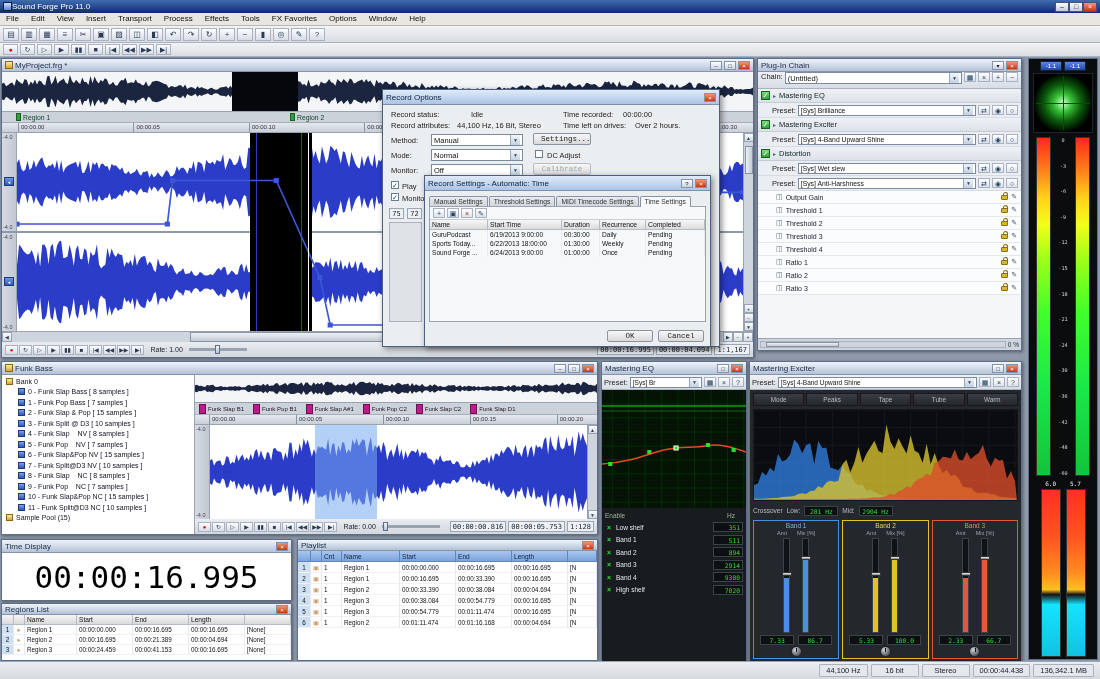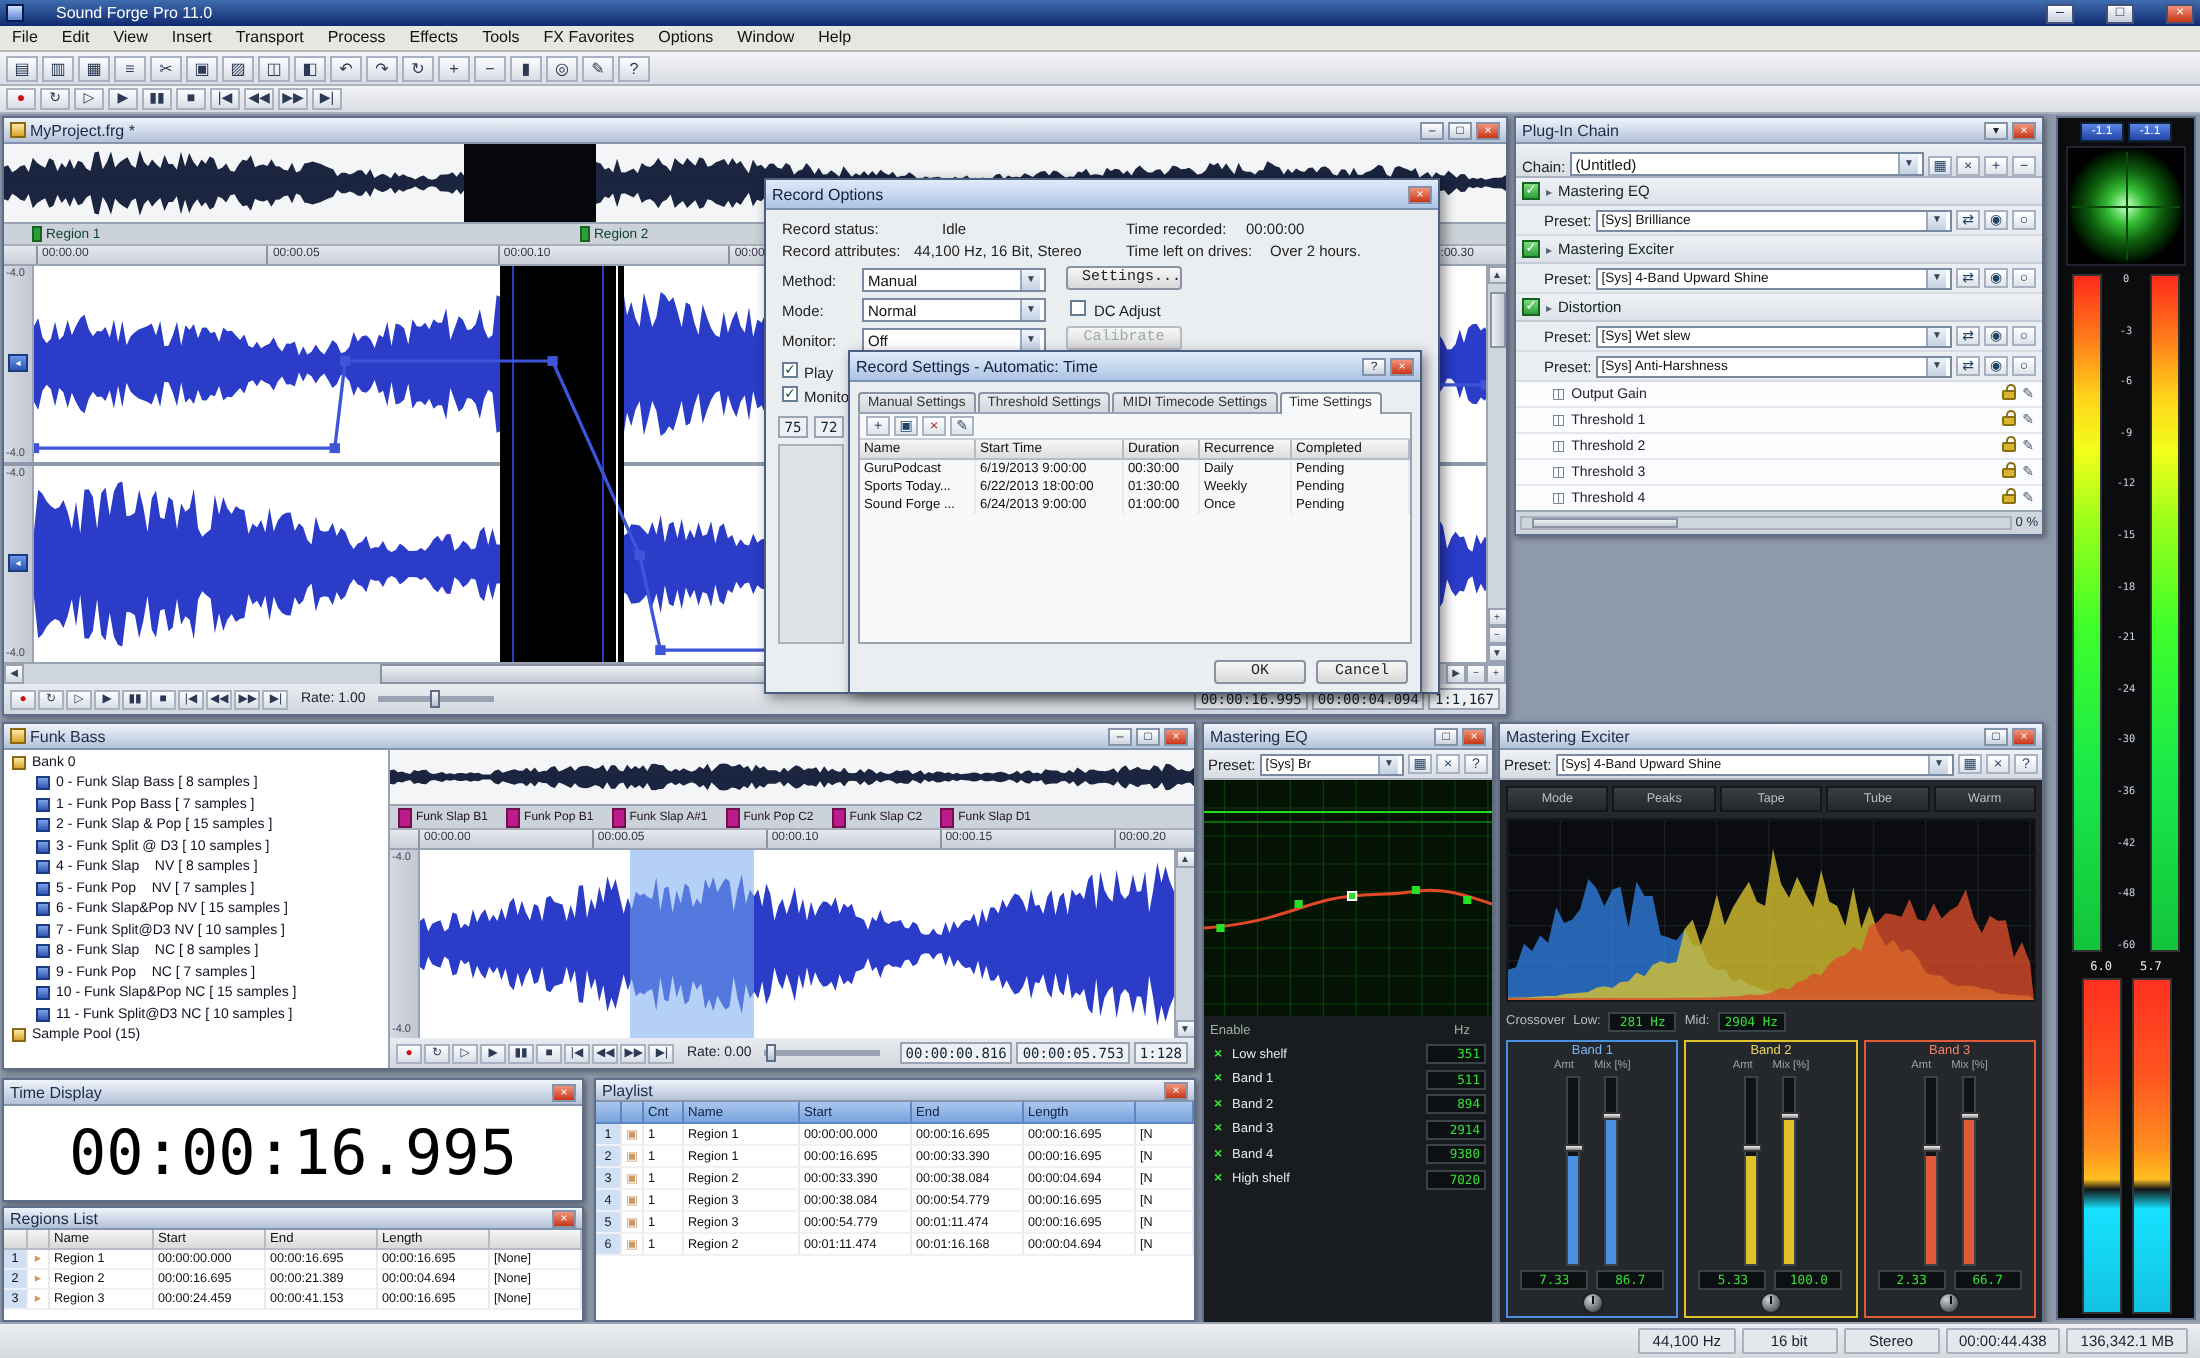--- a/index.html
+++ b/index.html
@@ -1,19 +1,19 @@
 <!DOCTYPE html>
 <html><head>
 <meta charset="utf-8">
 <style>
 *{margin:0;padding:0;box-sizing:border-box;}
 body{font-family:"Liberation Sans",sans-serif;font-size:9px;color:#111;background:#000;}
 #app{position:relative;width:1100px;height:679px;background:#93a0b4;overflow:hidden;}
 
-#titlebar{height:13px;background:linear-gradient(#3f6db0,#102a6e);display:flex;align-items:center;color:#fff;font-size:8px;padding:0 3px;gap:16px;justify-content:center;}
+#titlebar{height:13px;background:linear-gradient(#3f6db0,#102a6e);display:flex;align-items:center;color:#fff;font-size:8px;padding:0 3px;gap:0;justify-content:center;}
 #titlebar .appico{width:9px;height:9px;background:linear-gradient(#cfe0ff,#5a84d0);border:1px solid #08194a;}
 #titlebar .sp{flex:1;}
 .capbtn{width:14px;height:10px;font-size:7px;line-height:8px;text-align:center;background:linear-gradient(#fdfdfd,#c2ccdc);border:1px solid #44527a;color:#223;}
 .capbtn.close{background:linear-gradient(#f0937a,#c83518);color:#fff;}
 #menubar{height:13px;background:#e7e6e1;border-bottom:1px solid #b9b9b2;display:flex;align-items:flex-end;font-size:8px;}
 .mitem{padding:0 6px;height:13px;line-height:13px;}
 #toolbar1,#toolbar2{background:linear-gradient(#f2f3f5,#dadde3);border-bottom:1px solid #aab2bf;display:flex;align-items:center;padding:1px 3px;gap:2px;}
 #toolbar1{height:17px;}
 #toolbar2{height:14px;}
 .tico,.tico2{display:inline-block;min-width:16px;height:13px;line-height:12px;text-align:center;font-size:8px;color:#2c3a55;background:linear-gradient(#fcfdff,#d8dde6);border:1px solid #a9b2c2;padding:0 1px;}
@@ -88,22 +88,22 @@
 .minitr{display:flex;gap:1px;}
 .minitr .tico2{min-width:13px;height:10px;line-height:9px;font-size:6px;}
 .minitr span:nth-of-type(1){color:#c11;}
 .ratelbl{margin-left:4px;color:#223;}
 .slider{position:relative;width:58px;height:3px;background:#9aa3b2;margin:0 4px;}
 .slh{position:absolute;top:-3px;left:46%;width:5px;height:9px;background:linear-gradient(#f4f6f9,#b9c2cf);border:1px solid #5f6e88;}
 .slh.zero{left:2%;}
 .tsp{flex:1;}
 .tbox{background:#eef0f3;border:1px solid #9aa6b6;font-family:"DejaVu Sans Mono",monospace;font-size:7px;padding:0 2px;height:11px;line-height:10px;color:#123;}
 
-#plugin-chain{left:757px;top:1px;width:265px;height:210px;}
-.chainrow{flex:0 0 17px;display:flex;align-items:flex-end;gap:2px;padding:0 3px;background:linear-gradient(#eef1f5,#d8dde4);border-bottom:1px solid #aab2bf;}
+#plugin-chain{left:757px;top:1px;width:265px;height:293px;}
+.chainrow{flex:0 0 17px;display:flex;align-items:flex-start;gap:2px;padding:0 3px;background:linear-gradient(#eef1f5,#d8dde4);border-bottom:1px solid #aab2bf;}
 .chainrow .sel{flex:1;}
 .plist{flex:1;background:#f4f6f8;overflow:hidden;display:flex;flex-direction:column;}
 .prow{display:flex;align-items:center;height:14px;flex:0 0 14px;background:linear-gradient(#eef1f5,#dde2e9);border-bottom:1px solid #c6ccd6;gap:3px;padding:0 3px;font-size:7.5px;color:#122;}
 .pcheck{width:9px;height:9px;background:linear-gradient(#7ddc7d,#2d9e3a);border:1px solid #16621e;color:#fff;font-size:7px;line-height:8px;text-align:center;}
 .plug{color:#567;font-size:6px;}
 .pprow{display:flex;height:15px;flex:0 0 15px;align-items:center;padding:0 3px 0 14px;gap:2px;border-bottom:1px solid #d8dce2;background:#eaeef3;}
 .pprow .sel{flex:1;height:11px;font-size:6.8px;}
 .parrow{display:flex;align-items:center;height:13px;flex:0 0 13px;padding:0 4px 0 18px;gap:3px;background:#fbfcfd;border-bottom:1px solid #e4e7ec;font-size:7px;color:#223;}
 .fader{color:#567;font-size:7px;}
 .lock{width:7px;height:5px;background:#d8b62f;border:1px solid #8a6f10;border-radius:1px;position:relative;margin-left:auto;}

